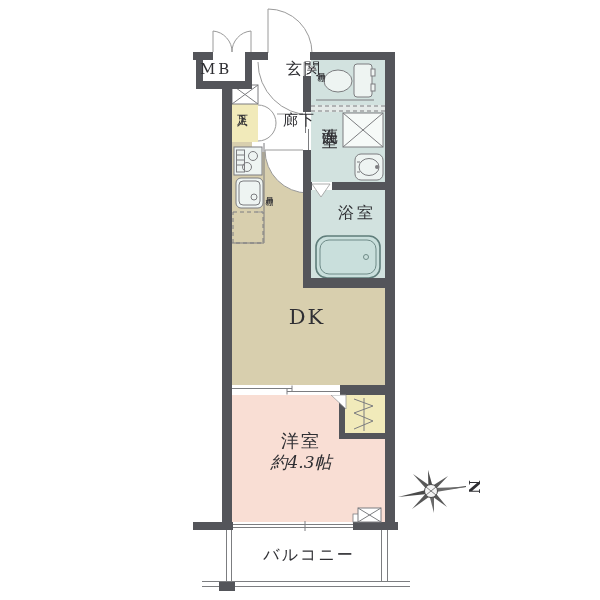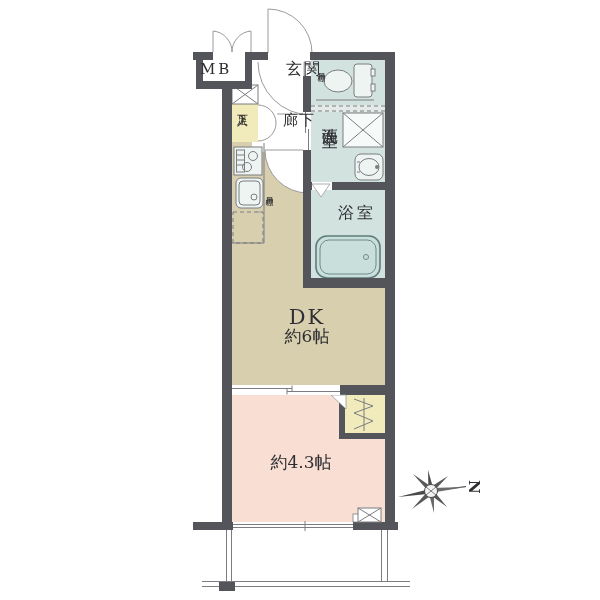--- a/index.html
+++ b/index.html
@@ -207,20 +207,21 @@
 <div class="lbl" style="left:200px;top:62px;width:46px;font-size:15px;letter-spacing:3px;" class2="center">MB</div>
 <div class="lbl" style="left:266px;top:61px;font-size:16px;letter-spacing:2px;margin-left:20px;">玄関</div>
 <div class="lbl" style="left:283px;top:113px;font-size:15px;letter-spacing:1px;">廊下</div>
 <div class="lbl vert" style="left:236px;top:106px;font-size:11px;">下足入</div>
 <div class="lbl vert" style="left:316px;top:67px;font-size:8px;">吊戸棚</div>
 <div class="lbl vert" style="left:264px;top:191px;font-size:8px;">吊戸棚</div>
 <div class="lbl vert" style="left:321px;top:115px;font-size:16px;letter-spacing:2px;">洗面室</div>
 <div class="lbl" style="left:338px;top:205px;font-size:16px;letter-spacing:3px;">浴室</div>
 
 <div class="lbl center" style="left:255px;top:306px;width:104px;font-size:21px;letter-spacing:2px;">DK</div>
-<div class="lbl center" style="left:255px;top:328px;width:104px;font-size:17px;">約6帖</div>
-
-<div class="lbl center" style="left:248px;top:454px;width:106px;font-size:17px;">約4.3帖</div>
-
+
+<div class="lbl center" style="left:248px;top:432px;width:106px;font-size:18px;letter-spacing:2px;">洋室</div>
+<div class="lbl center" style="left:248px;top:454px;width:106px;font-size:17px;font-style:italic;">約4.3帖</div>
+
+<div class="lbl center" style="left:257px;top:547px;width:104px;font-size:16px;letter-spacing:2px;">バルコニー</div>
 
 <div class="lbl" style="left:466px;top:479px;font-size:15px;font-weight:bold;transform:rotate(90deg);transform-origin:center;">N</div>
 
 </div>
 
 </body></html>

